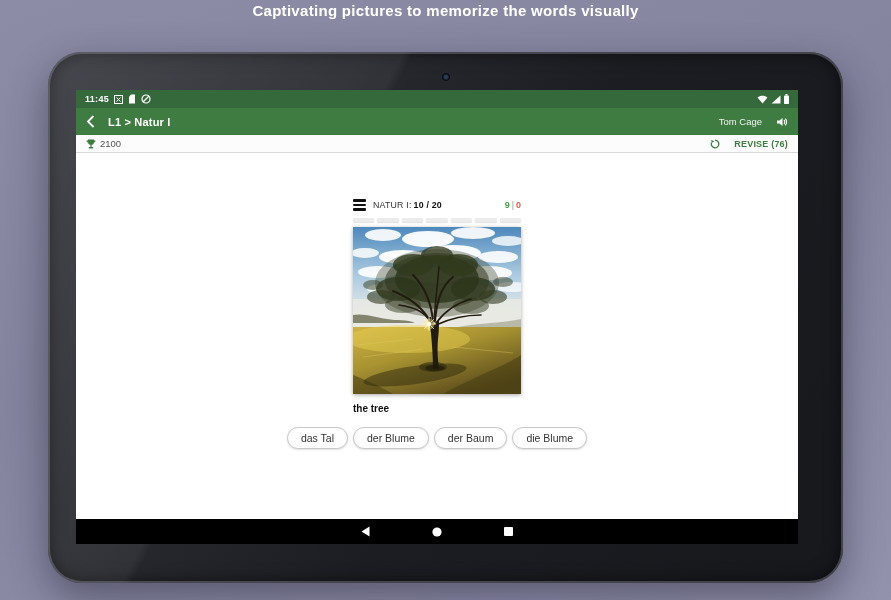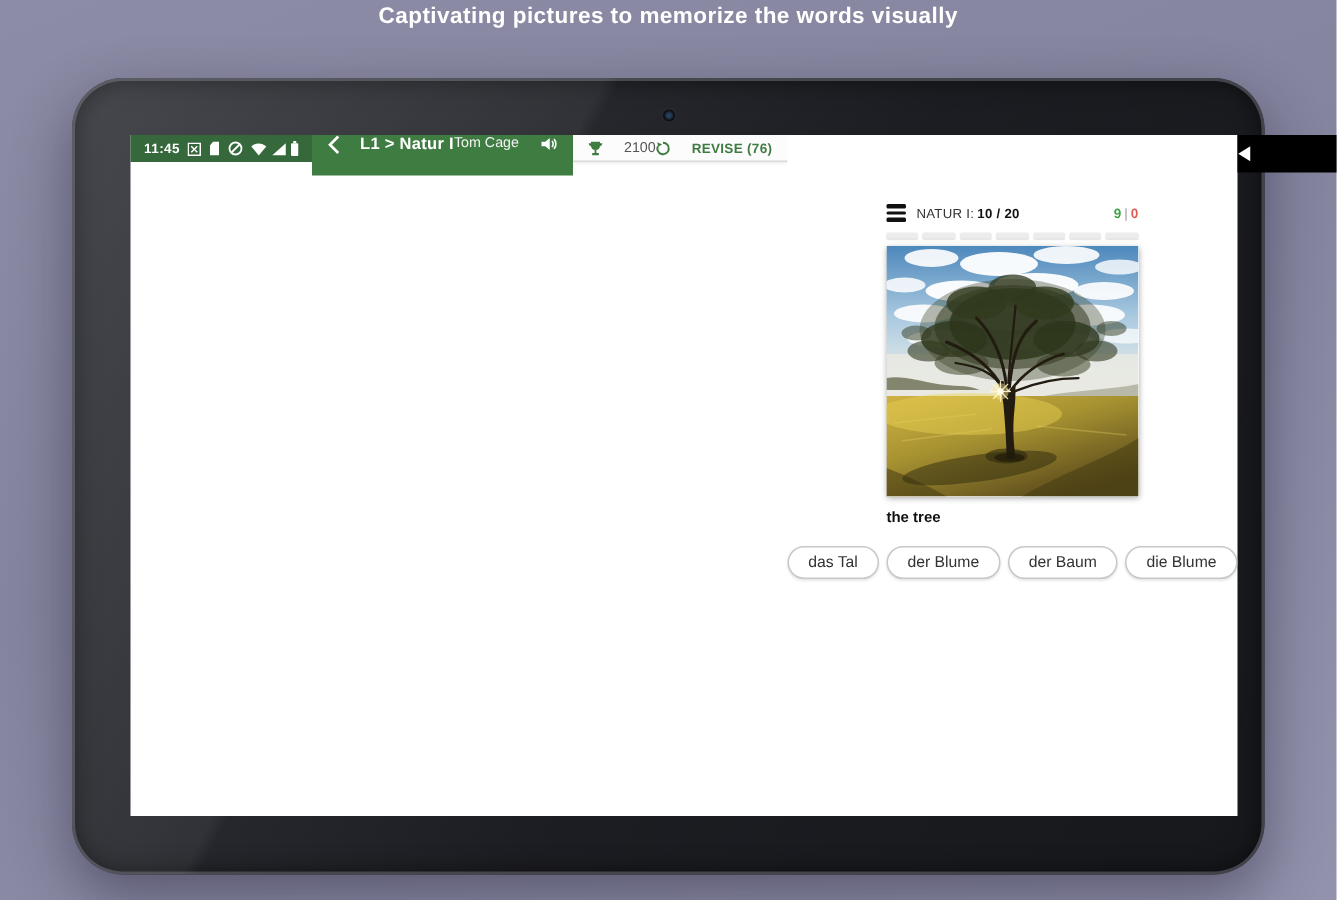--- a/index.html
+++ b/index.html
@@ -25,46 +25,46 @@
     content:""; position:absolute; inset:0; border-radius:inherit;
     background:linear-gradient(118deg,rgba(255,255,255,.09) 0%,rgba(255,255,255,.05) 33%,rgba(255,255,255,0) 34%);
   }
   .camera {
     position:absolute; left:calc(50% - 6px); top:19px; width:12px; height:12px;
     border-radius:50%; background:radial-gradient(circle at 50% 50%, #27415c 0 22%, #0d0e12 60%);
     border:2px solid #26272e; z-index:2;
   }
   
   .screen {
-    position:absolute; left:39px; top:38px; width:722px; height:454px;
-    background:#ffffff; z-index:1; display:flex; flex-direction:row;
+    position:absolute; left:28px; top:38px; width:722px; height:454px;
+    background:#ffffff; z-index:1; display:flex; flex-direction:column;
   }
   
   .statusbar {
     height:18px; background:#35683a; display:flex; align-items:center;
     padding:0 9px; color:#fff; font-size:9px; gap:5px; flex:none;
   }
   .sb-time { font-weight:bold; letter-spacing:.3px; }
   .sb-right { margin-left:auto; display:flex; align-items:center; gap:3px; }
   .sb-ico { display:flex; }
   
   .appbar {
-    height:27px; background:#3f7c42; display:flex; align-items:flex-start;
+    height:27px; background:#3f7c42; display:flex; align-items:center;
     padding:0 10px; color:#fff; flex:none;
   }
   .back-ico { margin-right:13px; display:flex; }
   .breadcrumb { font-size:11px; font-weight:bold; letter-spacing:.2px; }
   .user { margin-left:auto; font-size:9.5px; margin-right:14px; color:#f2f2f2; }
   
   .pointsbar {
     height:18px; background:#fcfcfc; border-bottom:1px solid #d8d8d8;
     display:flex; align-items:center; padding:0 10px; flex:none;
     box-shadow:0 1px 2px rgba(0,0,0,.07);
   }
-  .points { font-size:9.5px; color:#555; margin-left:14px; }
+  .points { font-size:9.5px; color:#555; margin-left:4px; }
   .revise-wrap { margin-left:auto; display:flex; align-items:center; gap:14px; }
   .revise { font-size:9px; font-weight:bold; color:#3f7c42; letter-spacing:.2px; }
   
   .content { flex:1; display:flex; flex-direction:column; align-items:center; background:#fff; }
   .quiz-col { width:168px; display:flex; flex-direction:column; }
   .quiz-header { display:flex; align-items:center; margin-top:45px; height:14px; }
   .menu-icon { width:13px; display:flex; flex-direction:column; gap:2px; margin-right:7px; cursor:pointer; }
   .menu-icon span { height:2.4px; background:#111; border-radius:1px; }
   .quiz-title { font-size:8.8px; color:#333; letter-spacing:.2px; white-space:nowrap; }
   .quiz-title b { color:#111; margin-left:2px; }

